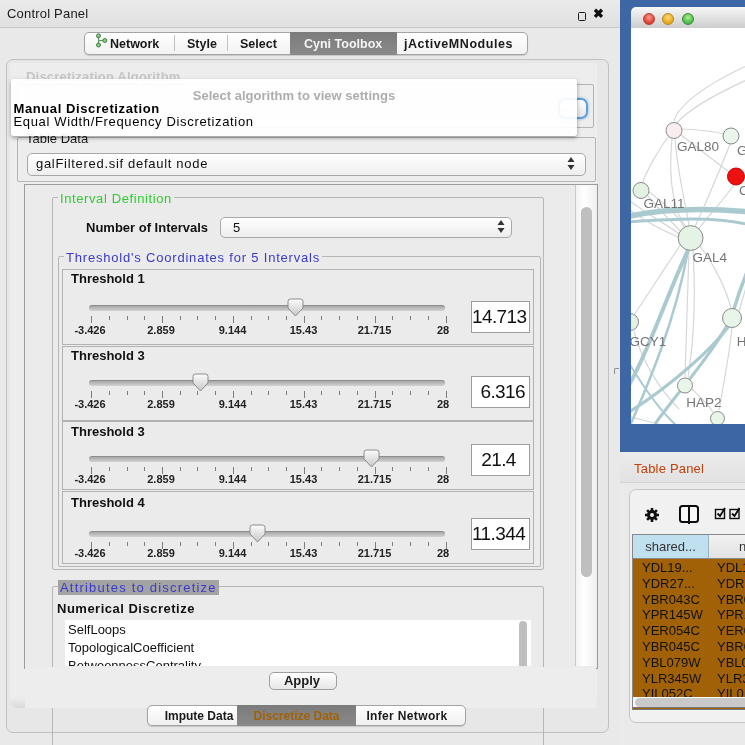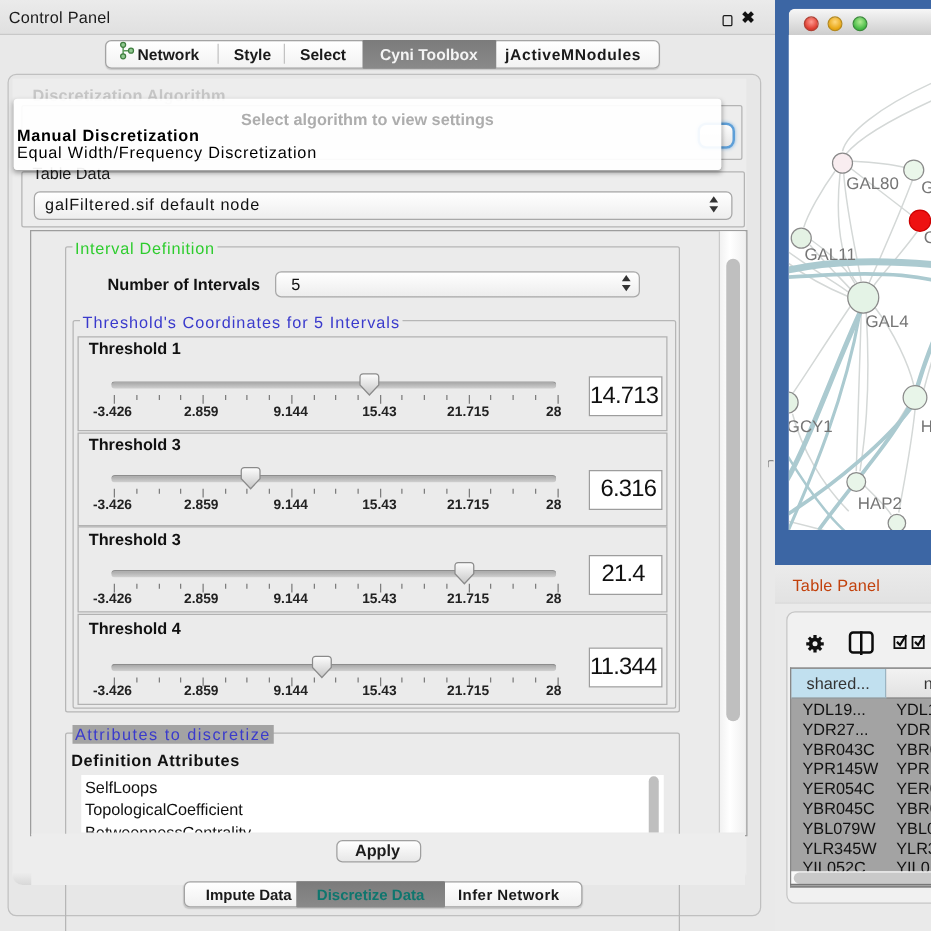--- a/index.html
+++ b/index.html
@@ -231,36 +231,36 @@
           <stop offset="1" stop-color="#c7c7c7"></stop>
         </linearGradient>
       </defs>
     <path d="M3.5,1 h10 a2.5,2.5 0 0 1 2.5,2.5 v6.5 l-7.5,8 l-7.5,-8 v-6.5 a2.5,2.5 0 0 1 2.5,-2.5 z" fill="url(#g491)" stroke="#8a8a8a"></path>
   </svg>
     <div class="abs" style="left:471px;top:517.5px;width:53px;height:30px;background:#fff;border:1px solid #9d9d9d;font-size:19px;letter-spacing:-.6px;color:#111;text-align:right;padding-right:4px;line-height:30px;">11.344</div>
   </div>
 
 <div class="abs" style="left:52px;top:586px;width:490px;height:200px;border:1px solid #b6b6b6;border-radius:2px;"></div>
 <div class="abs" style="left:58px;top:580px;background:#a3a3a3;padding:0 2px;font-size:13px;letter-spacing:1.2px;color:#3a3acc;">Attributes to discretize</div>
-<div class="abs" style="left:57px;top:601px;font-size:13px;font-weight:bold;letter-spacing:.5px;color:#111;">Definition Attributes</div>
+<div class="abs" style="left:57px;top:601px;font-size:13px;font-weight:bold;letter-spacing:.5px;color:#111;">Numerical Discretize</div>
 
 <div class="abs" style="left:65px;top:620px;width:466px;height:46px;background:#fff;overflow:hidden;">
   <div style="font-size:13px;color:#111;padding:1px 0 0 3px;line-height:18px;">SelfLoops<br>TopologicalCoefficient<br>BetweennessCentrality</div>
 </div>
 <div class="abs" style="left:519px;top:621px;width:8px;height:45px;background:#bfbfbf;border-radius:4px 4px 0 0;"></div>
 
 <div class="abs" style="left:25px;top:667px;width:571px;height:41px;background:#ededed;"></div>
 
 <div class="abs" style="left:269px;top:672px;width:66px;height:16px;background:linear-gradient(#ffffff,#e7e7e7);border:1px solid #9f9f9f;border-radius:5px;"></div>
 <div class="abs" style="left:269px;top:673px;width:66px;text-align:center;font-size:13px;font-weight:bold;color:#1c1c1c;">Apply</div>
 
 <div class="abs" style="left:147px;top:704.5px;width:317px;height:19px;background:linear-gradient(#ffffff,#f0f0f0);border:1px solid #a3a3a3;border-radius:5px;box-shadow:0 1px 1px rgba(0,0,0,.15);"></div>
 <div class="abs" style="left:237px;top:704.5px;width:119px;height:21px;background:linear-gradient(#7b7b7b,#8a8a8a);border-radius:1px;"></div>
 <div class="abs" style="left:147px;top:708.5px;width:104px;text-align:center;font-size:12px;font-weight:bold;color:#1a1a1a;">Impute Data</div>
-<div class="abs" style="left:237px;top:708.5px;width:119px;text-align:center;font-size:12px;font-weight:bold;color:#0f766e;">Discretize Data</div>
+<div class="abs" style="left:237px;top:708.5px;width:119px;text-align:center;font-size:12px;font-weight:bold;color:#a16207;">Discretize Data</div>
 <div class="abs" style="left:353px;top:708.5px;width:108px;text-align:center;font-size:12px;font-weight:bold;letter-spacing:.35px;color:#1a1a1a;">Infer Network</div>
 
 <div class="abs" style="left:11px;top:79px;width:566px;height:57px;background:rgba(255,255,255,.93);border-radius:3px;box-shadow:0 2px 4px rgba(0,0,0,.35);"></div>
 <div class="abs" style="left:11px;top:88px;width:566px;text-align:center;font-size:13px;font-weight:bold;color:#adadad;">Select algorithm to view settings</div>
 <div class="abs" style="left:13.5px;top:101px;font-size:13px;font-weight:bold;letter-spacing:.6px;color:#000;">Manual Discretization</div>
 <div class="abs" style="left:13.5px;top:113.5px;font-size:13px;letter-spacing:.65px;color:#000;">Equal Width/Frequency Discretization</div>
 
 <div class="abs" style="left:614px;top:368px;width:4px;height:5px;border-left:1.3px solid #8d8d8d;border-top:1.3px solid #8d8d8d;border-radius:2px 0 0 0;"></div>
 
 <div class="abs" style="left:620px;top:0;width:125px;height:452px;background:#3c66a4;"></div>
@@ -351,21 +351,21 @@
 </svg>
 <div class="abs" style="left:679px;top:505px;width:15.5px;height:14px;border:2.4px solid #0c0c0c;border-radius:3.5px;background:#f6f6f6;"></div>
 <div class="abs" style="left:688px;top:505px;width:2.4px;height:18.5px;background:#0c0c0c;"></div>
 <svg class="abs" style="left:714px;top:505px" width="26" height="15" viewBox="0 0 26 15">
   <rect x="1.5" y="4.5" width="9" height="9" fill="none" stroke="#0c0c0c" stroke-width="1.4"></rect>
   <path d="M3.5 8.5 L6 11 L11 3" fill="none" stroke="#0c0c0c" stroke-width="1.8"></path>
   <rect x="16" y="4.5" width="9" height="9" fill="none" stroke="#0c0c0c" stroke-width="1.4"></rect>
   <path d="M18 8.5 L20.5 11 L25.5 3" fill="none" stroke="#0c0c0c" stroke-width="1.8"></path>
 </svg>
 
-<div class="abs" style="left:632px;top:534px;width:113px;height:174px;background:#a3a3a3;border-left:1px solid #888;border-top:1px solid #888;border-bottom:1px solid #777;overflow:hidden;">
+<div class="abs" style="left:632px;top:534px;width:113px;height:174px;background:#a16207;border-left:1px solid #888;border-top:1px solid #888;border-bottom:1px solid #777;overflow:hidden;">
   <div style="position:absolute;left:0;top:0;width:75px;height:23px;background:#c1e0ef;border-right:1px solid #9ab4c2;border-bottom:1px solid #8a8a8a;text-align:center;font-size:13px;color:#333;line-height:23px;">shared...</div>
   <div style="position:absolute;left:76px;top:0;width:40px;height:23px;background:linear-gradient(#f2f2f2,#e2e2e2);border-bottom:1px solid #8a8a8a;font-size:13px;color:#333;line-height:23px;padding-left:30px;">n...</div>
   <div style="position:absolute;left:9px;top:25px;font-size:13px;color:#111;line-height:15.8px;">YDL19...<br>YDR27...<br>YBR043C<br>YPR145W<br>YER054C<br>YBR045C<br>YBL079W<br>YLR345W<br>YIL052C</div>
   <div style="position:absolute;left:84px;top:25px;font-size:13px;color:#111;line-height:15.8px;">YDL1<br>YDR2<br>YBR0<br>YPR1<br>YER0<br>YBR0<br>YBL0<br>YLR3<br>YIL0</div>
 </div>
 
 <div class="abs" style="left:633px;top:697px;width:112px;height:11px;background:#fafafa;"></div>
 <div class="abs" style="left:635px;top:698px;width:115px;height:9px;background:#c9c9c9;border-radius:5px;"></div>
 <div class="abs" style="left:632px;top:707px;width:113px;height:1px;background:#777;"></div>
 

